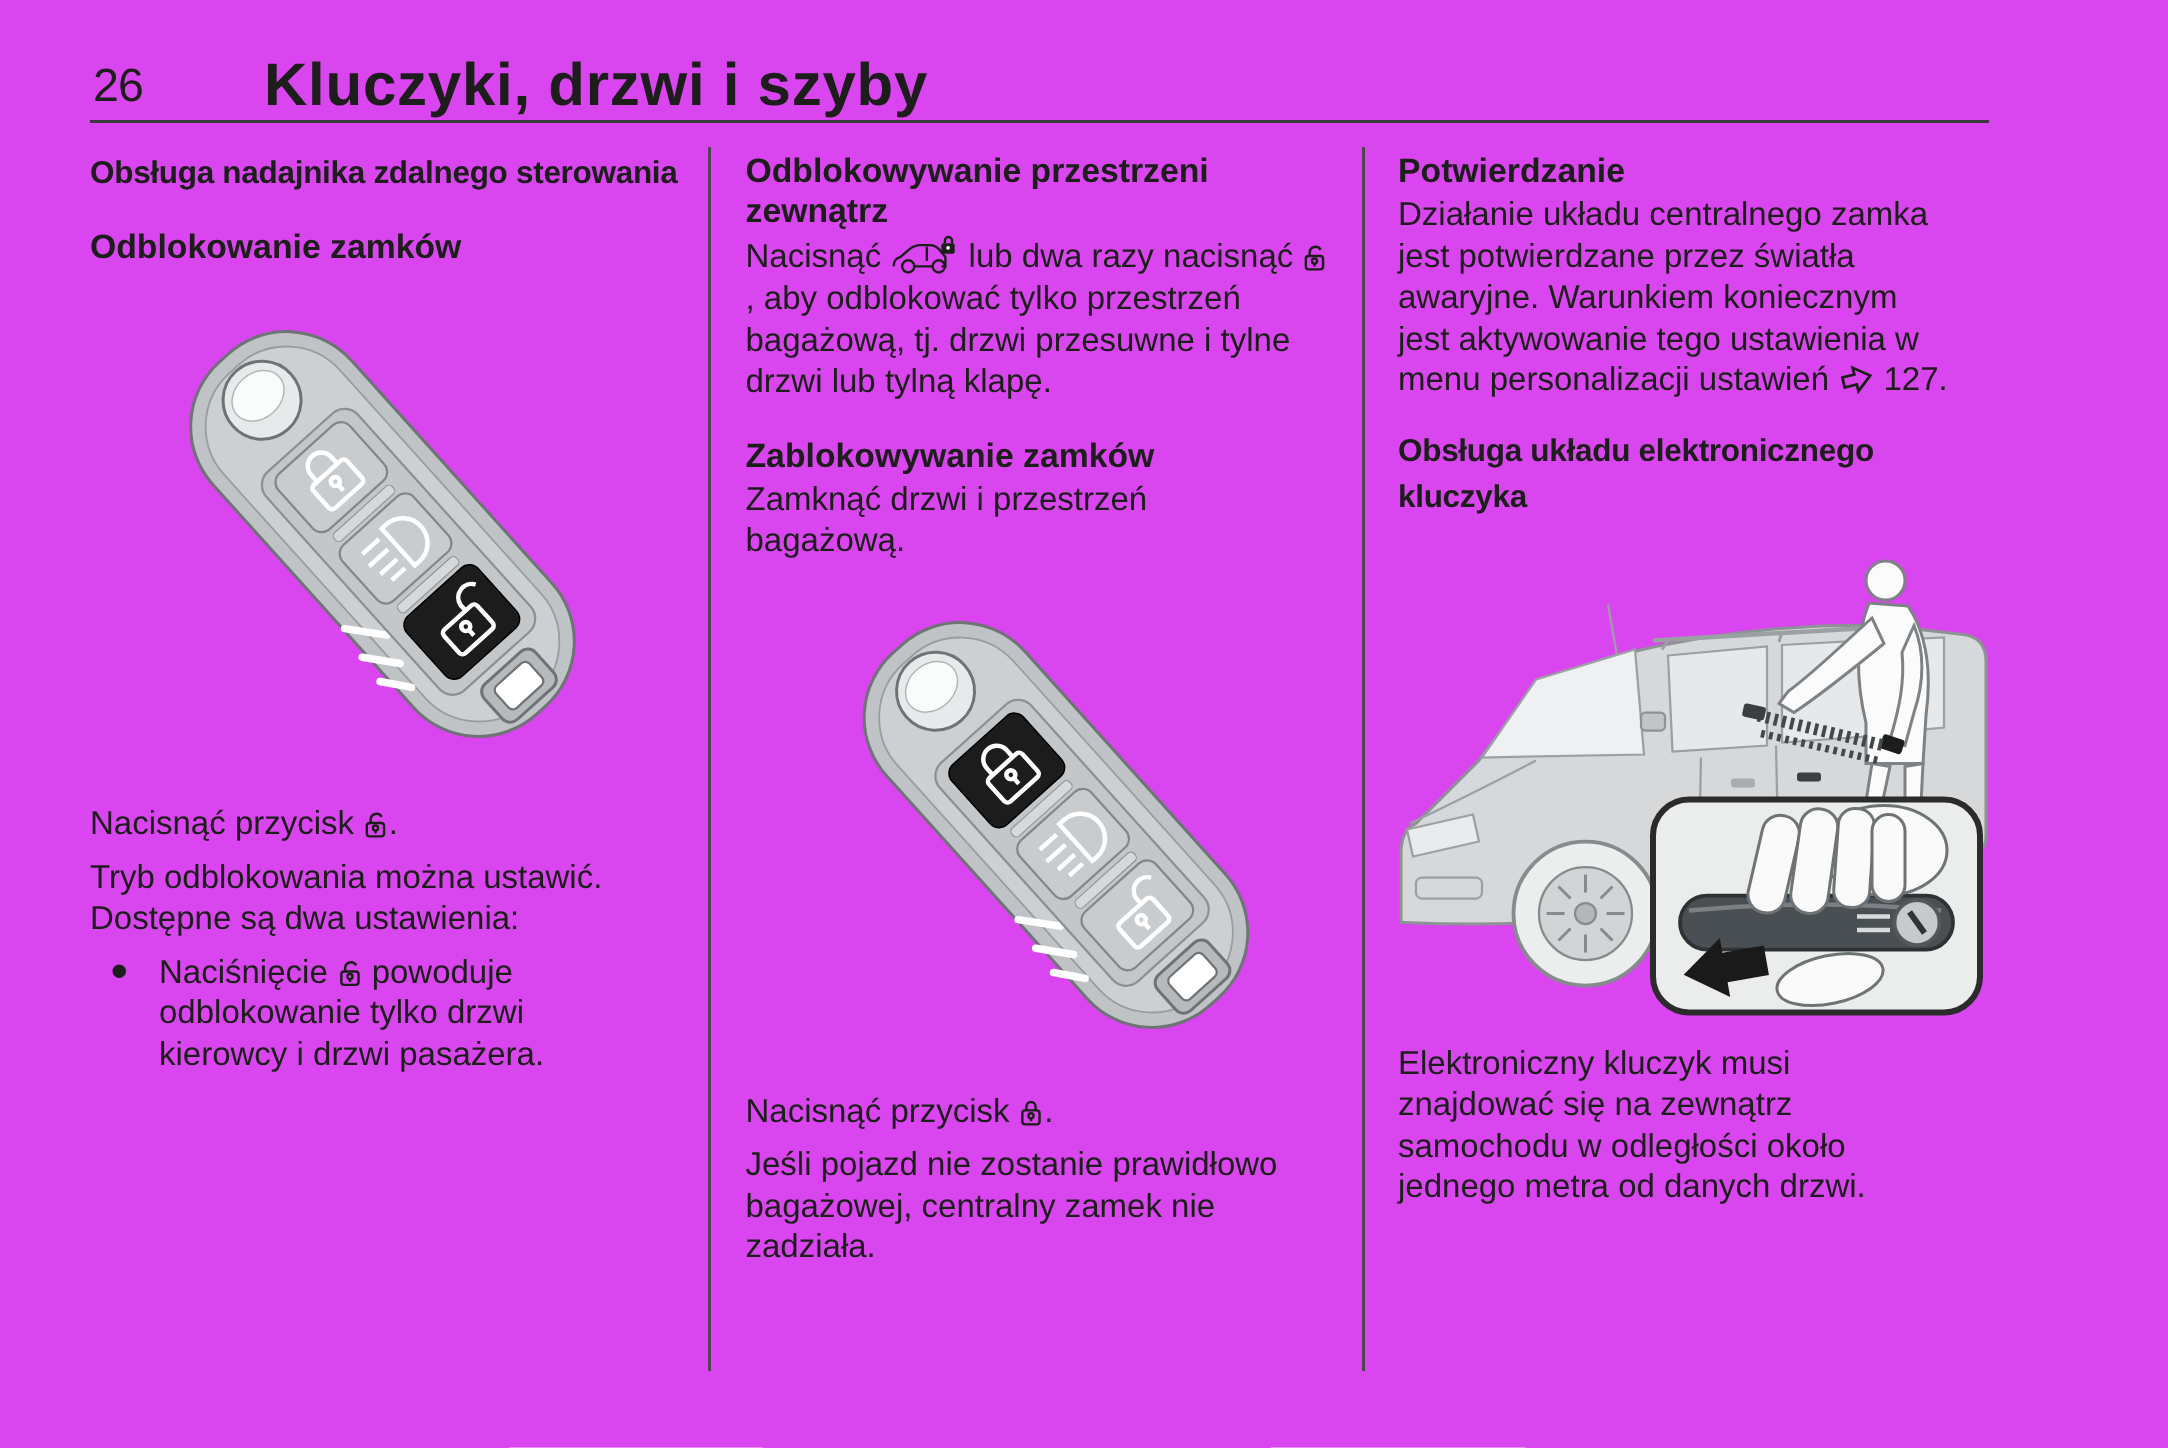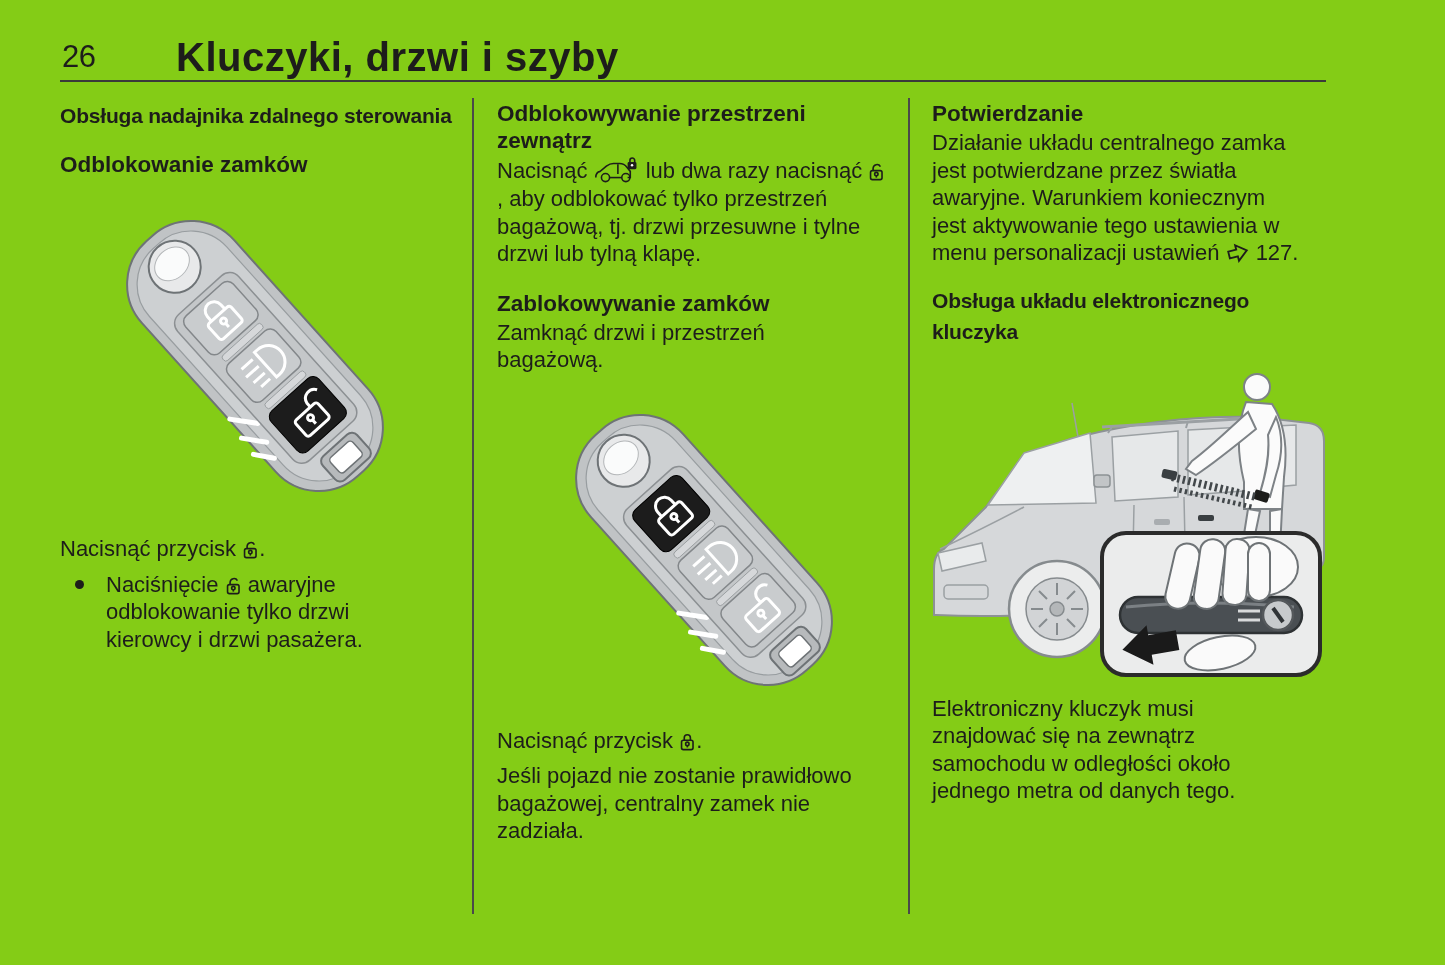--- a/index.html
+++ b/index.html
@@ -1,21 +1,21 @@
 <!DOCTYPE html>
 <html><head>
 <meta charset="utf-8">
 <style>
   html,body{margin:0;padding:0;}
   body{
     width:1445px;height:965px;background:#ffffff;
     font-family:"Liberation Sans", sans-serif;color:#1d1d1b;
     -webkit-font-smoothing:antialiased;
   }
-  .page{position:relative;width:1445px;height:965px;overflow:hidden;background:#84cc16;}
+  .page{position:relative;width:1445px;height:965px;overflow:hidden;background:#d946ef;}
 
   
   .page-num{position:absolute;left:62px;top:40px;font-size:31px;line-height:34px;font-weight:400;letter-spacing:-0.5px;}
   .chapter{position:absolute;left:176px;top:40px;margin:0;font-size:40px;line-height:34px;font-weight:700;letter-spacing:0.5px;}
   .header-rule{position:absolute;left:60px;top:80px;width:1266px;height:2px;background:#3a3a3a;}
 
   
   .vrule{position:absolute;top:98px;height:816px;width:2px;background:#4a4a4a;}
   .v1{left:472px;}
   .v2{left:908px;}
@@ -141,25 +141,26 @@
           <rect x="142" y="280" width="46" height="32" rx="7" fill="#b7babc" stroke="#6e7376" stroke-width="2"></rect>
           <rect x="150" y="286" width="30" height="20" rx="4" fill="#ffffff" stroke="#6e7376" stroke-width="1.5"></rect>
         </g>
       </svg>
     </figure>
 
     <p class="mt14"><span>Nacisnąć przycisk</span> <svg class="gi gi-pad">
           <use href="#sym-unlock"></use>
         </svg><span>.</span></p>
 
+    <p class="mt8">Tryb odblokowania można ustawić. Dostępne są dwa ustawienia:</p>
 
     <ul class="bullets">
       <li><span>Naciśnięcie</span> <svg class="gi gi-pad">
             <use href="#sym-unlock"></use>
-          </svg> <span>awaryjne odblokowanie tylko drzwi kierowcy i drzwi pasażera.</span></li>
+          </svg> <span>powoduje odblokowanie tylko drzwi kierowcy i drzwi pasażera.</span></li>
     </ul>
   </section>
 
   <section class="col col2">
     <h3>Odblokowywanie przestrzeni zewnątrz</h3>
 
     <p class="mt2"><span>Nacisnąć</span> <svg class="gi gi-car">
           <use href="#sym-carlock"></use>
         </svg> <span>lub dwa razy nacisnąć</span> <svg class="gi gi-pad">
           <use href="#sym-unlock"></use>
@@ -302,16 +303,16 @@
               <rect x="298" y="182" width="24" height="66" rx="11" transform="rotate(4 310 215)"></rect>
               <rect x="322" y="186" width="22" height="58" rx="11"></rect>
             </g>
 
             <path d="M252 278 H224 V268 L196 288 L224 308 V298 H252 Z" fill="#1a1a1a" transform="rotate(-10 224 288)"></path>
           </g>
         </g>
       </svg>
     </figure>
 
-    <p class="mt16 w340">Elektroniczny kluczyk musi znajdować się na zewnątrz samochodu w odległości około jednego metra od danych tego.</p>
+    <p class="mt16 w340">Elektroniczny kluczyk musi znajdować się na zewnątrz samochodu w odległości około jednego metra od danych drzwi.</p>
   </section>
 
 </div>
 
 </body></html>

